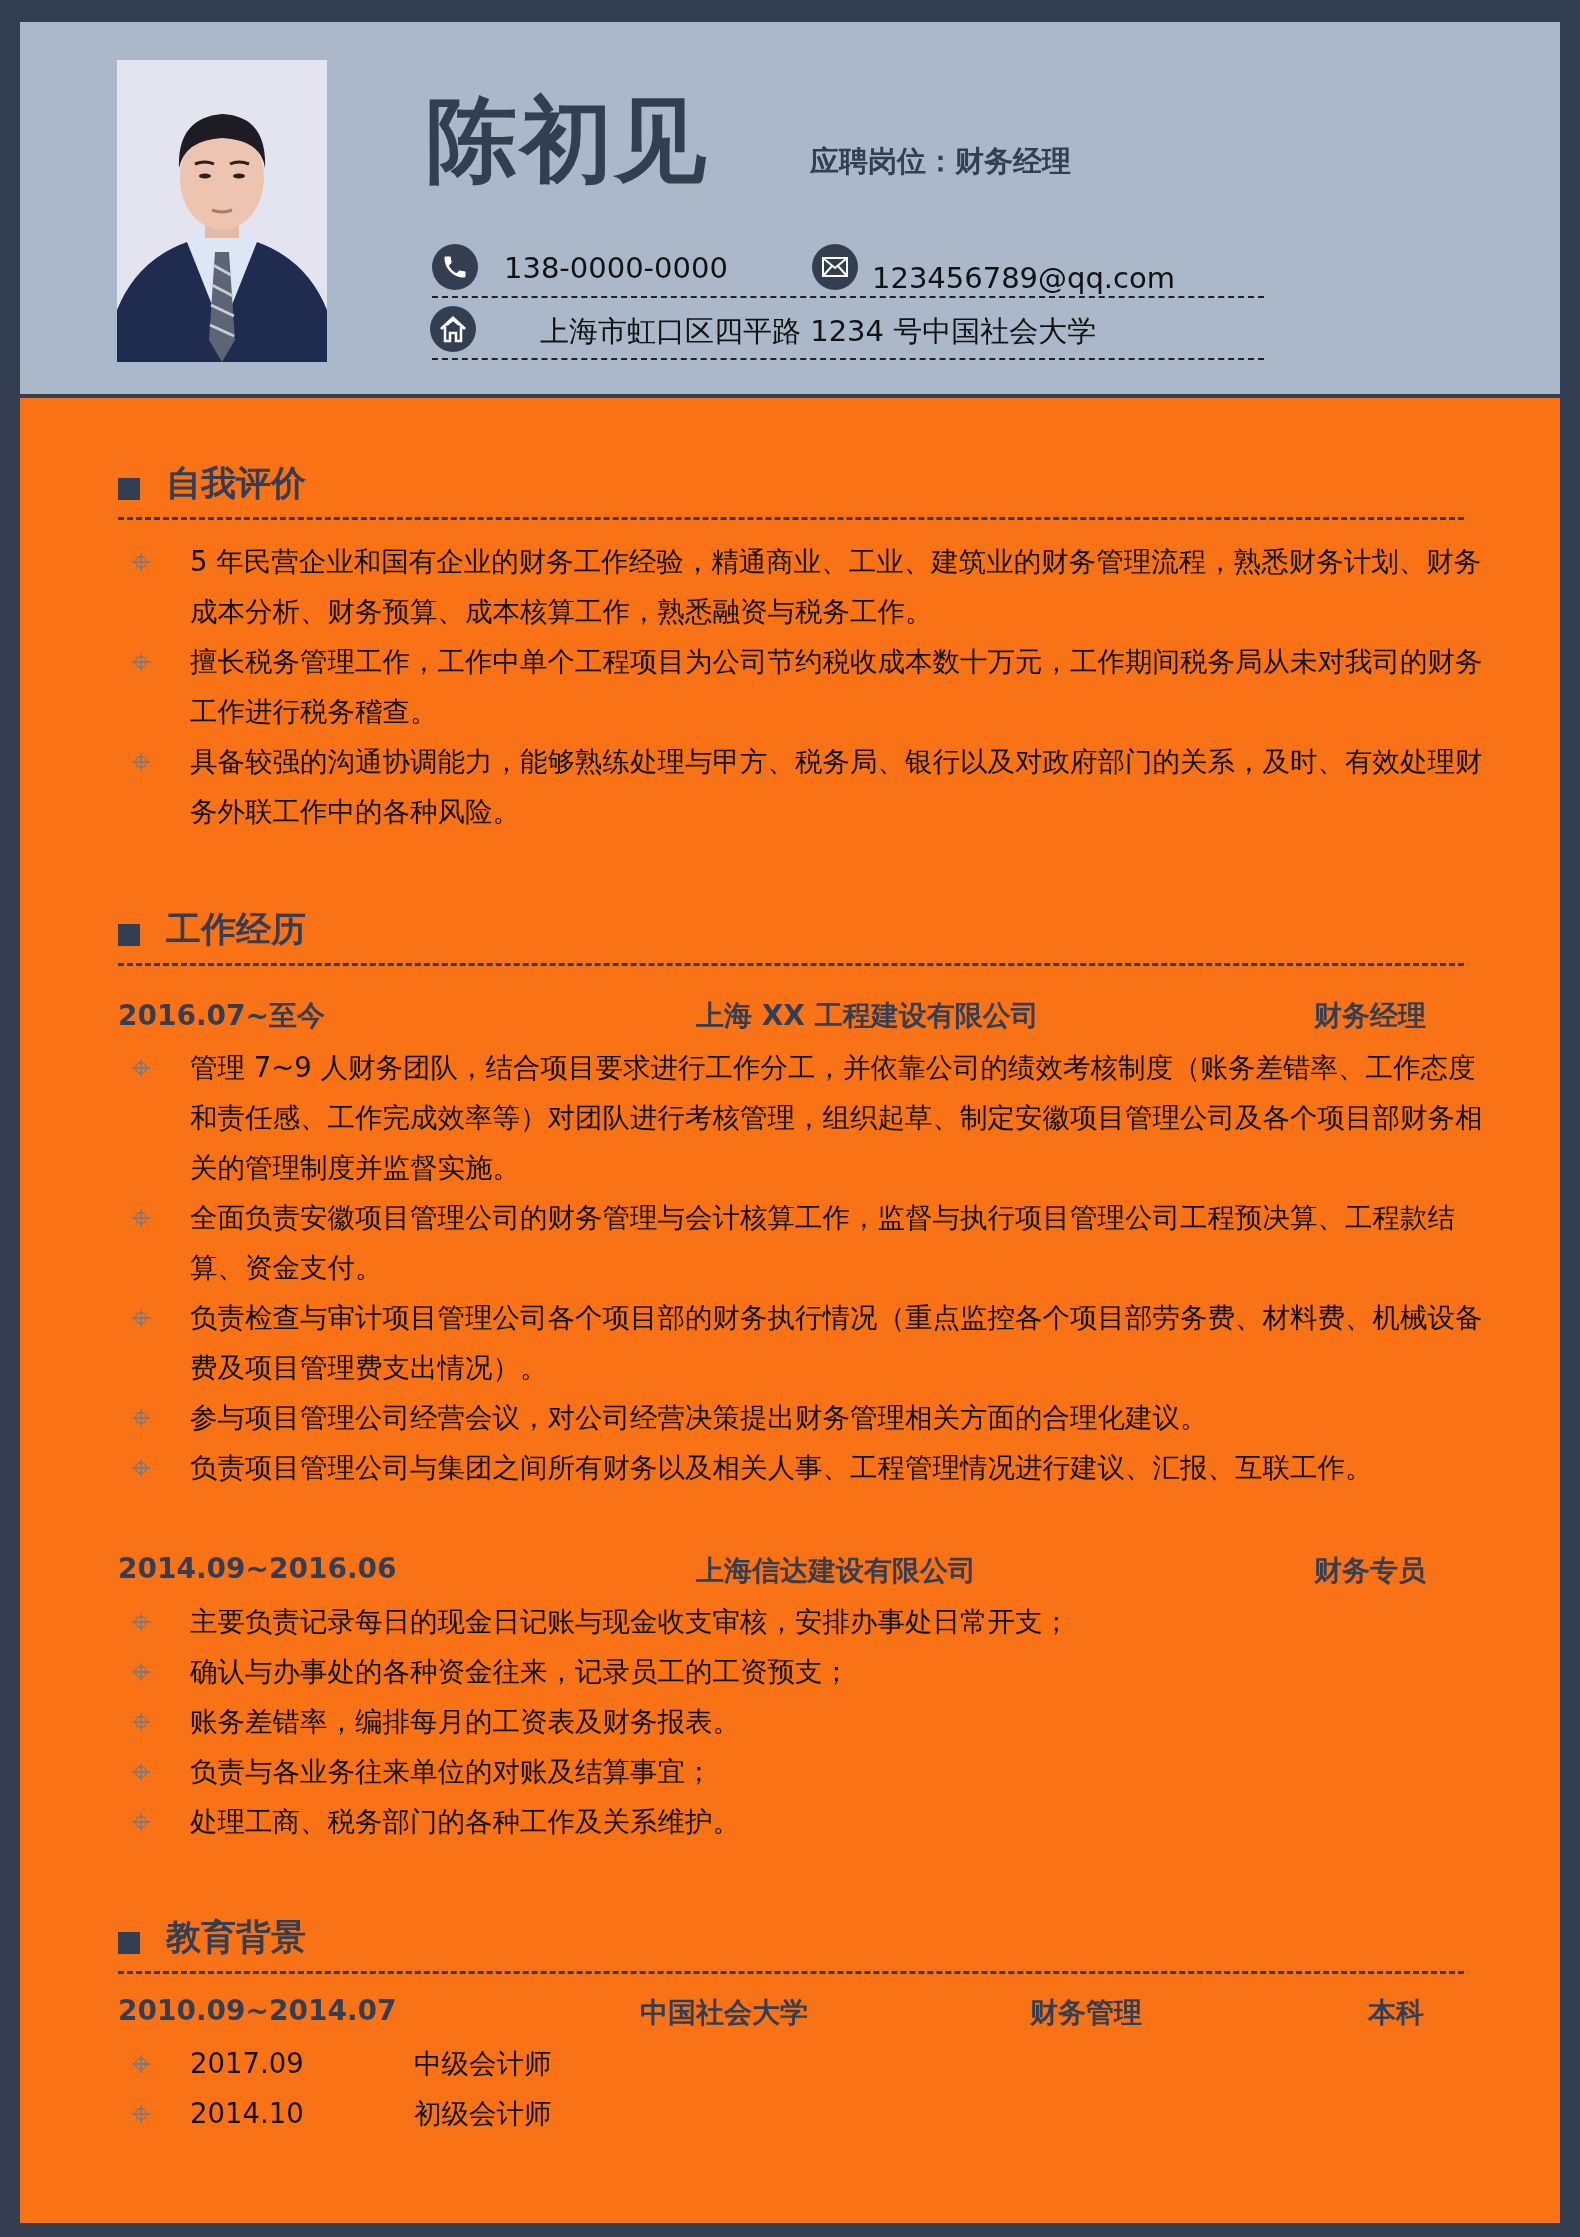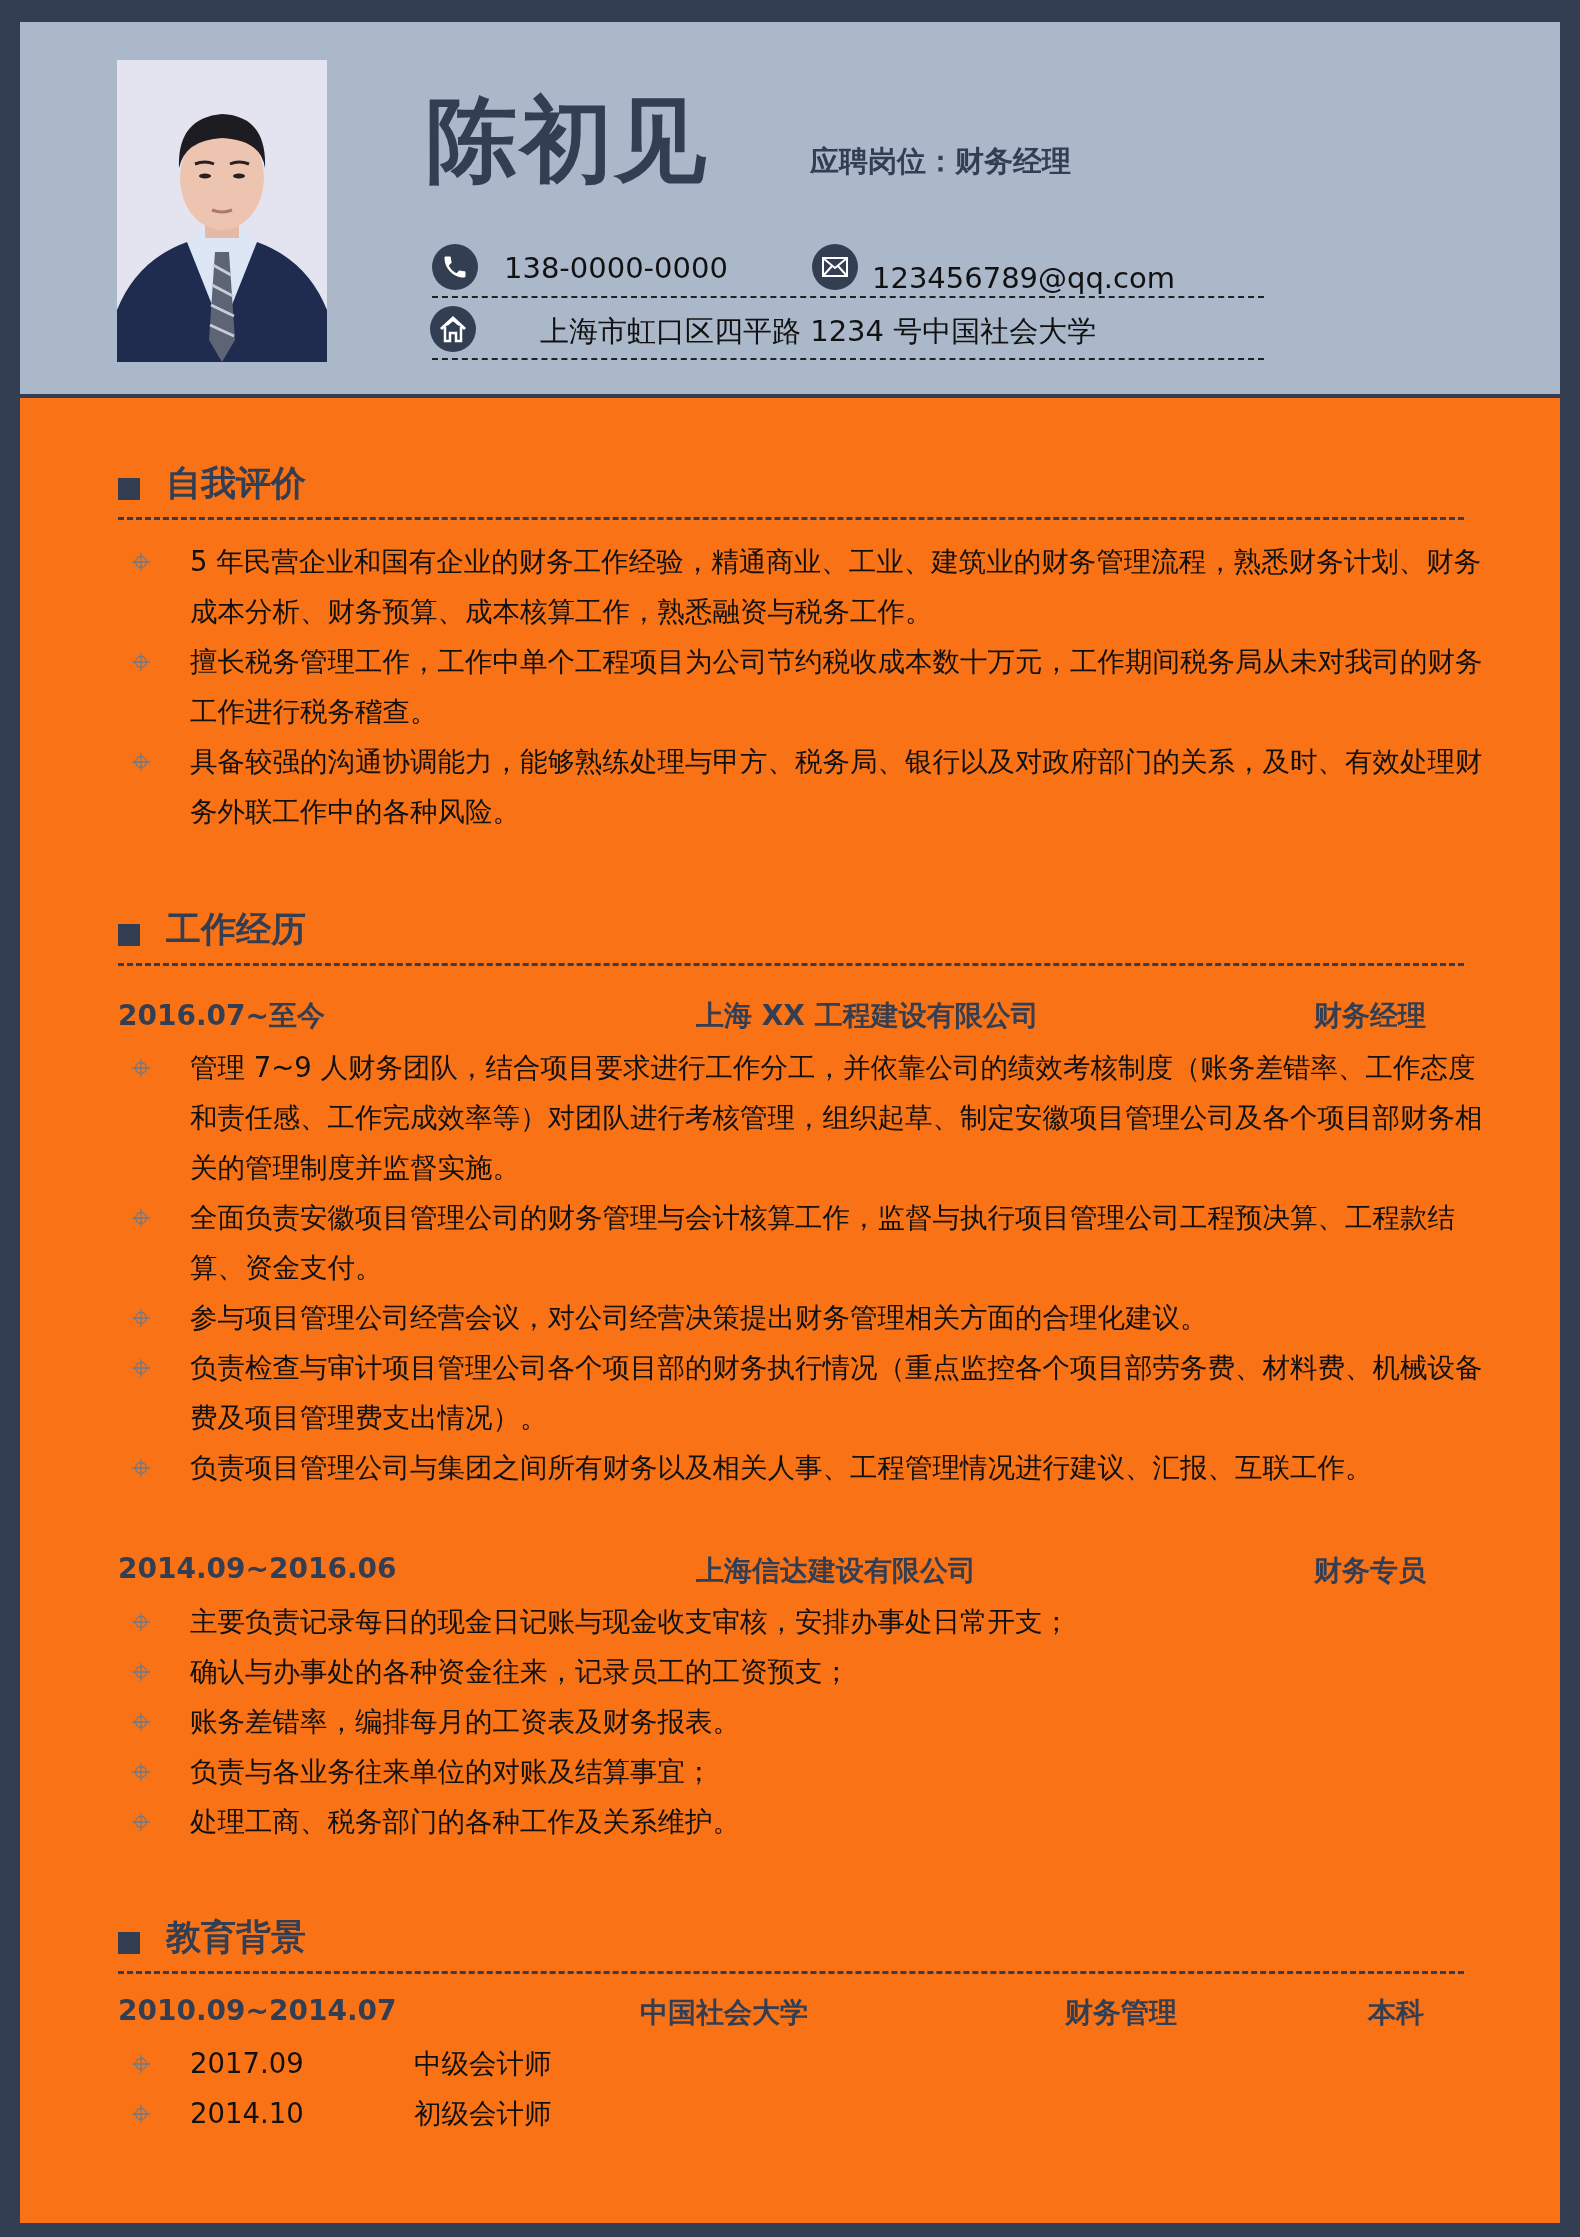--- a/index.html
+++ b/index.html
@@ -234,28 +234,28 @@
           <circle cx="9" cy="9" r="5.5" fill="none" stroke="#6b7a8c" stroke-width="1.3"></circle>
           <path d="M9 0 V18 M0 9 H18" stroke="#6b7a8c" stroke-width="1.3"></path>
         </svg>
       <span>全面负责安徽项目管理公司的财务管理与会计核算工作，监督与执行项目管理公司工程预决算、工程款结算、资金支付。</span>
     </li>
     <li>
       <svg class="bul" viewBox="0 0 18 18">
           <circle cx="9" cy="9" r="5.5" fill="none" stroke="#6b7a8c" stroke-width="1.3"></circle>
           <path d="M9 0 V18 M0 9 H18" stroke="#6b7a8c" stroke-width="1.3"></path>
         </svg>
+      <span>负责检查与审计项目管理公司各个项目部的财务执行情况（重点监控各个项目部劳务费、材料费、机械设备费及项目管理费支出情况）。</span>
+    </li>
+    <li>
+      <svg class="bul" viewBox="0 0 18 18">
+          <circle cx="9" cy="9" r="5.5" fill="none" stroke="#6b7a8c" stroke-width="1.3"></circle>
+          <path d="M9 0 V18 M0 9 H18" stroke="#6b7a8c" stroke-width="1.3"></path>
+        </svg>
       <span>参与项目管理公司经营会议，对公司经营决策提出财务管理相关方面的合理化建议。</span>
-    </li>
-    <li>
-      <svg class="bul" viewBox="0 0 18 18">
-          <circle cx="9" cy="9" r="5.5" fill="none" stroke="#6b7a8c" stroke-width="1.3"></circle>
-          <path d="M9 0 V18 M0 9 H18" stroke="#6b7a8c" stroke-width="1.3"></path>
-        </svg>
-      <span>负责检查与审计项目管理公司各个项目部的财务执行情况（重点监控各个项目部劳务费、材料费、机械设备费及项目管理费支出情况）。</span>
     </li>
     <li>
       <svg class="bul" viewBox="0 0 18 18">
           <circle cx="9" cy="9" r="5.5" fill="none" stroke="#6b7a8c" stroke-width="1.3"></circle>
           <path d="M9 0 V18 M0 9 H18" stroke="#6b7a8c" stroke-width="1.3"></path>
         </svg>
       <span>负责项目管理公司与集团之间所有财务以及相关人事、工程管理情况进行建议、汇报、互联工作。</span>
     </li>
   </ul>
 
@@ -303,21 +303,21 @@
   </ul>
 
   <div class="sec-title" style="top:1894px;">
     <span class="sq"></span>
     <span class="lbl">教育背景</span>
   </div>
 
   <div class="job-head" style="top:1972px;">
     <span style="left:0;">2010.09~2014.07</span>
     <span style="left:522px;">中国社会大学</span>
-    <span style="left:912px;margin-left:35px;">财务管理</span>
+    <span style="left:912px;">财务管理</span>
     <span style="left:1250px;">本科</span>
   </div>
   <ul class="bullets" style="top:2016px;">
     <li>
       <svg class="bul" viewBox="0 0 18 18">
           <circle cx="9" cy="9" r="5.5" fill="none" stroke="#6b7a8c" stroke-width="1.3"></circle>
           <path d="M9 0 V18 M0 9 H18" stroke="#6b7a8c" stroke-width="1.3"></path>
         </svg>
       <span class="cert-date">2017.09</span><span>中级会计师</span>
     </li>

